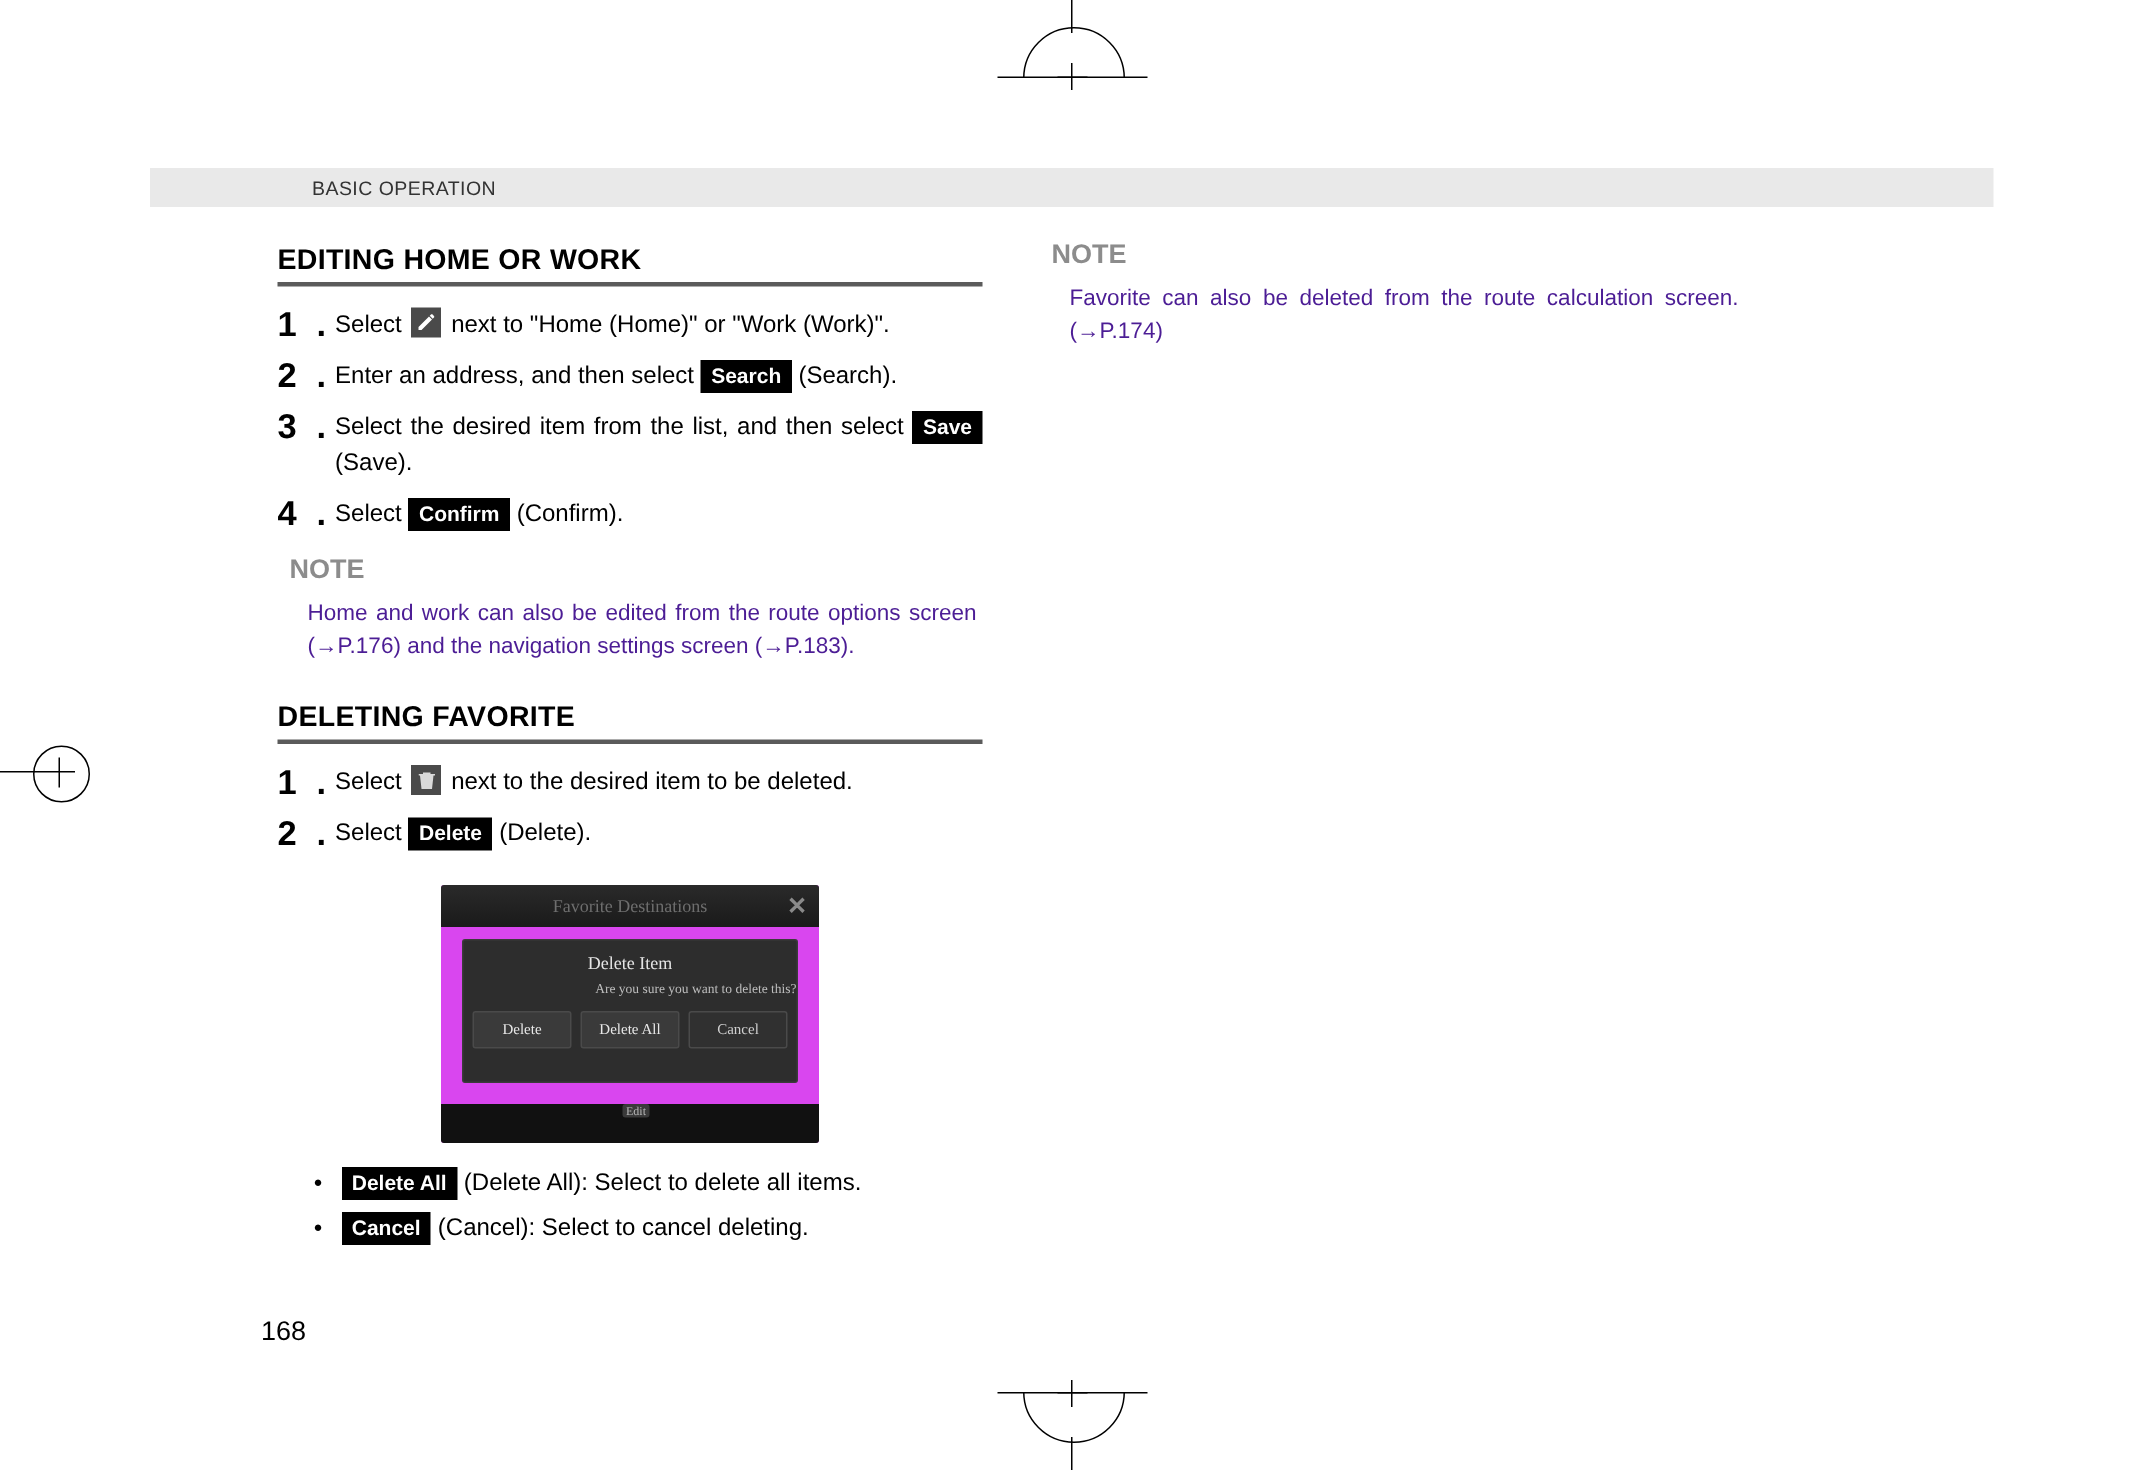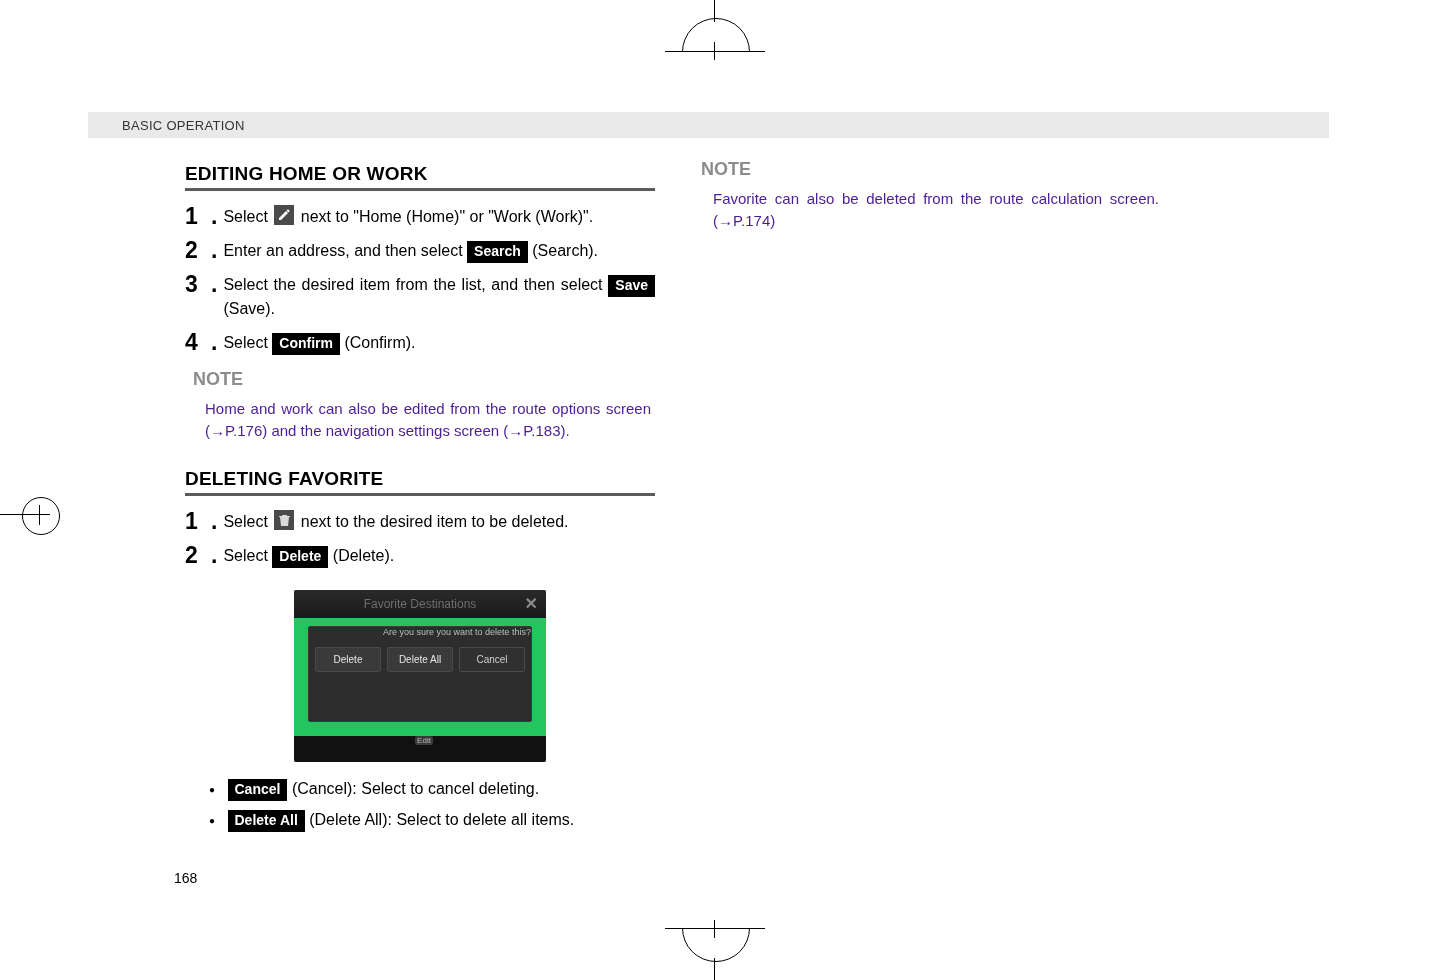--- a/index.html
+++ b/index.html
@@ -155,28 +155,28 @@
     position: absolute;
     left: 39px;
     top: 30px;
     width: 1px;
     height: 20px;
     background: #000;
   }
   
   .header-band {
     position: absolute;
-    left: 88px;
+    left: 100px;
     right: 100px;
     top: 112px;
     height: 26px;
     background: #e9e9e9;
     display: flex;
     align-items: center;
-    padding-left: 34px;
+    padding-left: 108px;
     font-size: 13px;
     letter-spacing: 0.3px;
     color: #333;
   }
   
   .columns {
     position: absolute;
     left: 185px;
     top: 155px;
     width: 1100px;
@@ -284,27 +284,28 @@
   .bullets li::before {
     content: "●";
     font-size: 10px;
     vertical-align: middle;
     margin-right: 8px;
   }
   
   .shot {
     width: 252px;
     height: 172px;
-    background: #22c55e;
+    background: #d946ef;
     margin: 22px auto 0 auto;
     border-radius: 2px;
     position: relative;
     color: #cfcfcf;
     font-size: 11px;
     overflow: hidden;
+    font-family: Liberation Serif, serif;
   }
   .shot .topbar {
     position: absolute;
     left: 0; right: 0; top: 0;
     height: 28px;
     background: linear-gradient(#2a2a2a, #1a1a1a);
     color: #6e6e6e;
     display: flex;
     align-items: center;
     justify-content: center;
@@ -386,22 +387,22 @@
       linear-gradient(#7e7e7e,#7e7e7e) 0 4px/14px 2px no-repeat,
       linear-gradient(#7e7e7e,#7e7e7e) 0 8px/14px 2px no-repeat;
   }
   .shot .bottom .text {
     color: #5e5e5e;
     font-size: 10px;
   }
   .page-number {
     position: absolute;
     left: 174px;
-    bottom: 94px;
-    font-size: 14px;
+    bottom: 82px;
+    font-size: 18px;
     text-align: right;
   }
 </style>
 </head>
 <body>
 
 <div class="page">
 
   <div class="crop-top">
     <div class="vline"></div>
@@ -509,42 +510,43 @@
           </span>
         </li>
       </ol>
 
       <div class="shot">
         <div class="topbar">
           <span>Favorite Destinations</span>
           <span class="x">✕</span>
         </div>
         <div class="dialog">
+          <div class="dtitle">Delete Item</div>
           <div class="dmsg">Are you sure you want to delete this?</div>
           <div class="drow">
             <div class="dbtn">Delete</div>
             <div class="dbtn">Delete All</div>
             <div class="dbtn cancel">Cancel</div>
           </div>
         </div>
         <div class="bottom">
           <span class="pencil">Edit</span>
           <span class="ham"></span>
           <span class="text">Chicago Bulls White Sox</span>
         </div>
       </div>
 
       <ul class="bullets">
         <li>
+          <span class="btn">Delete All</span>
+          <span> (Delete All): Select to delete all items.</span>
+        </li>
+        <li>
           <span class="btn">Cancel</span>
           <span> (Cancel): Select to cancel deleting.</span>
-        </li>
-        <li>
-          <span class="btn">Delete All</span>
-          <span> (Delete All): Select to delete all items.</span>
         </li>
       </ul>
     </div>
 
     <div class="col">
       <div class="note-head" style="margin-top:4px;">NOTE</div>
       <div class="note-body">Favorite can also be deleted from the route calculation screen. (→P.174)</div>
     </div>
   </div>
 

